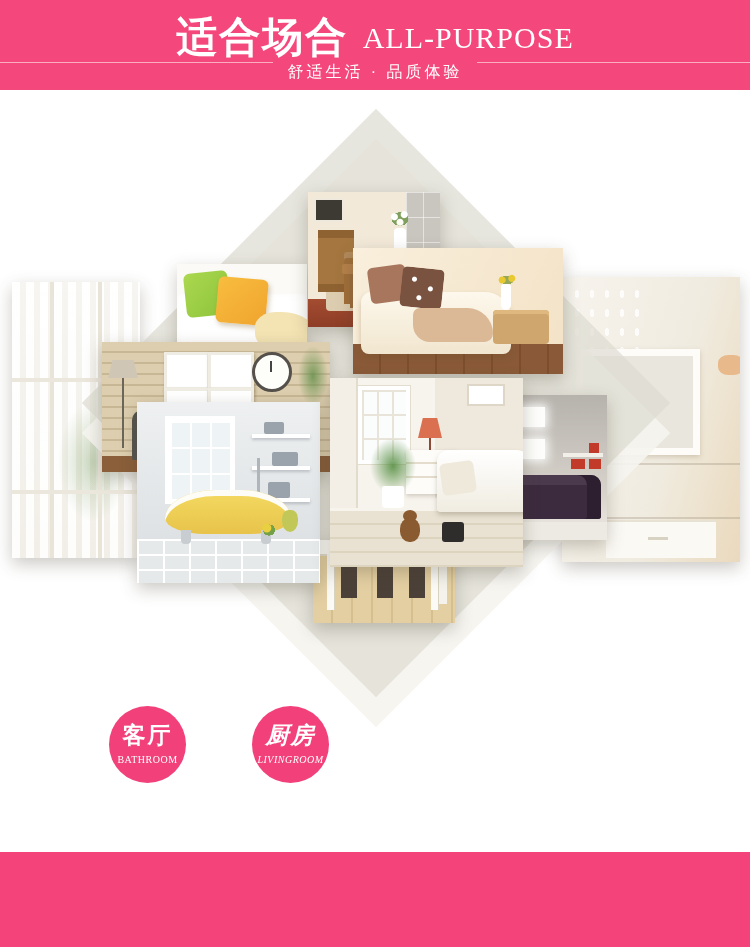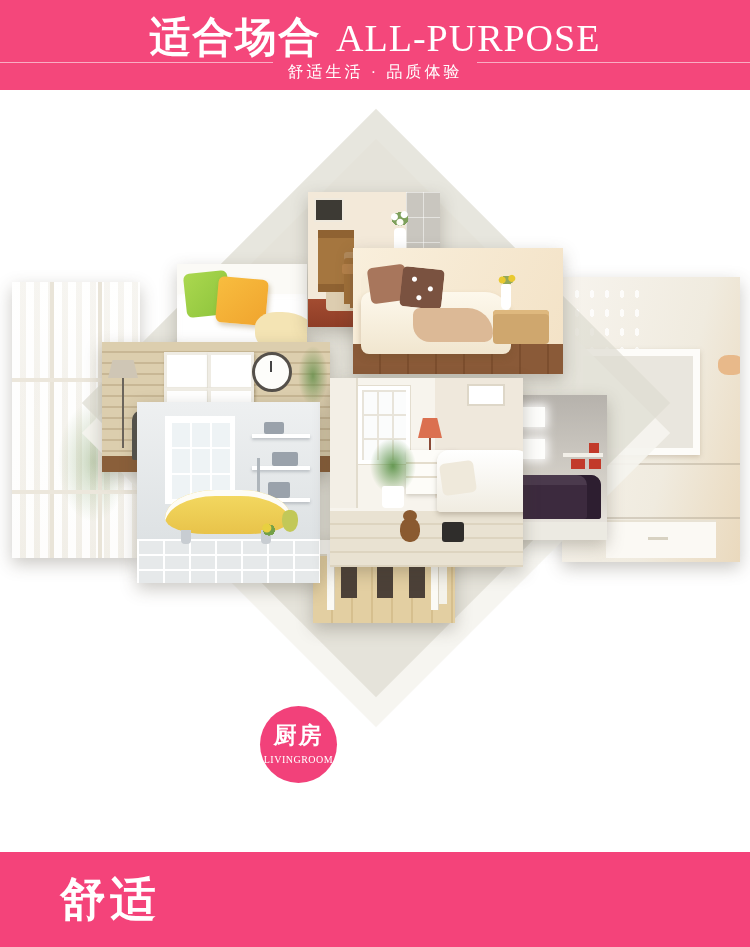--- a/index.html
+++ b/index.html
@@ -3,21 +3,21 @@
 <meta charset="utf-8">
 <style>
   html,body{margin:0;padding:0;background:#fff;}
   .page{position:relative;width:750px;height:947px;margin:0 auto;background:#fff;overflow:hidden;
         font-family:"Liberation Sans",sans-serif;}
 
   
   .header{position:absolute;left:0;top:0;width:750px;height:90px;background:#f4477b;color:#fff;}
   .header-title{position:absolute;left:0;top:10px;width:100%;text-align:center;white-space:nowrap;}
   .title-cn{font-size:41px;font-weight:bold;letter-spacing:2px;vertical-align:middle;}
-  .title-en{font-family:"Liberation Serif",serif;font-size:38px;letter-spacing:1px;vertical-align:middle;margin-left:10px;}
+  .title-en{font-family:"Liberation Serif",serif;font-size:30px;letter-spacing:1px;vertical-align:middle;margin-left:10px;}
   .header-sub{position:absolute;left:0;top:62px;width:100%;display:flex;align-items:flex-start;}
   .sub-line{flex:1;height:1px;background:rgba(255,255,255,.55);}
   .sub-text{font-size:16px;letter-spacing:3px;padding:0 14px;white-space:nowrap;}
 
   
   .diamond{position:absolute;width:416px;height:416px;transform:rotate(45deg);}
   .diamond-back{left:168px;top:225px;background:rgba(245,244,239,.92);z-index:2;}
   .diamond-main{left:168px;top:195px;background:rgba(222,220,209,.72);z-index:2;}
 
   
@@ -338,22 +338,25 @@
     <div class="el lampst"></div>
     <div class="el lampsh"></div>
     <div class="el palm"></div>
     <div class="el pot"></div>
     <div class="el sofa2"></div>
     <div class="el pill"></div>
     <div class="el teddy"></div>
     <div class="el bag"></div>
   </div>
 
-  <div class="badge" style="left:260px;">
+  <div class="badge" style="left:109px;">
+    <div class="cn">客厅</div>
+    <div class="en">BATHROOM</div>
+  </div>
+  <div class="badge" style="left:252px;font-style:italic;">
     <div class="cn">厨房</div>
     <div class="en">LIVINGROOM</div>
   </div>
 
   <div class="footer">
-    <div class="word">舒适</div>
   </div>
 
 </div>
 
 </body></html>

